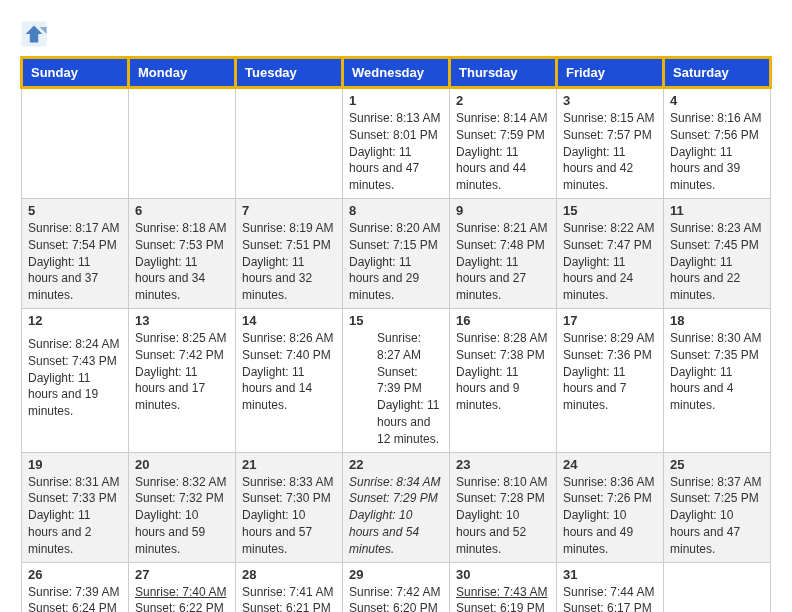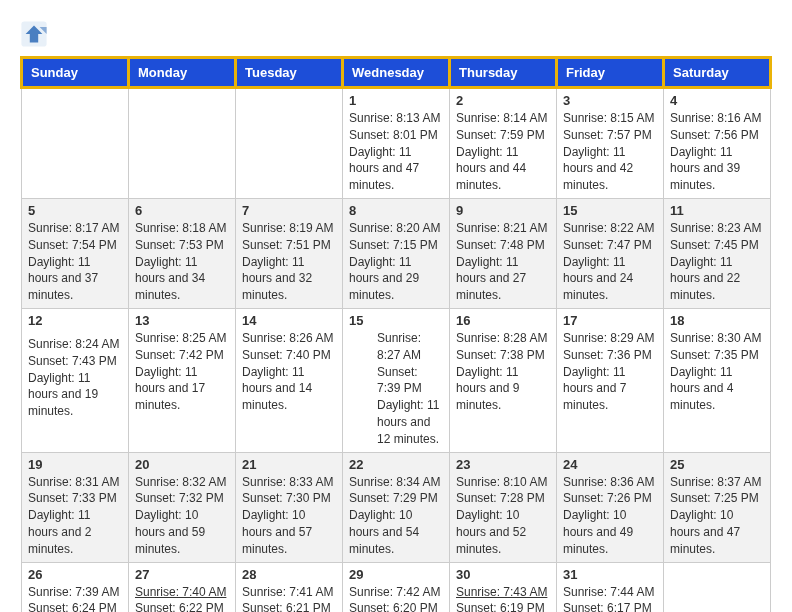--- a/index.html
+++ b/index.html
@@ -310,21 +310,21 @@
           <div class="cell-content">
             <span class="day-num">21</span>
             <div class="cell-text" style="white-space: pre-line;">Sunrise: 8:33 AM
 Sunset: 7:30 PM
 Daylight: 10 hours and 57 minutes.</div>
           </div>
         </td>
         <td>
           <div class="cell-content">
             <span class="day-num">22</span>
-            <div class="cell-text" style="white-space: pre-line;">Sunrise: 8:34 AM
+            <div class="cell-text" style="white-space: pre-line; font-style: italic;">Sunrise: 8:34 AM
 Sunset: 7:29 PM
 Daylight: 10 hours and 54 minutes.</div>
           </div>
         </td>
         <td>
           <div class="cell-content">
             <span class="day-num">23</span>
             <div class="cell-text" style="white-space: pre-line;">Sunrise: 8:10 AM
 Sunset: 7:28 PM
 Daylight: 10 hours and 52 minutes.</div>

